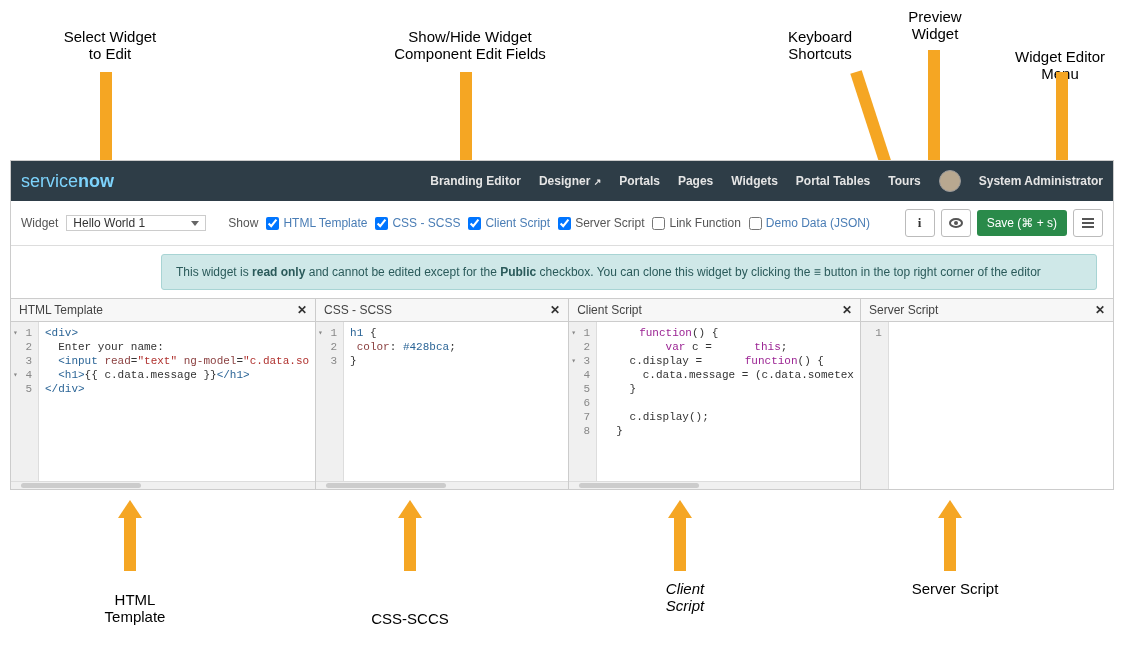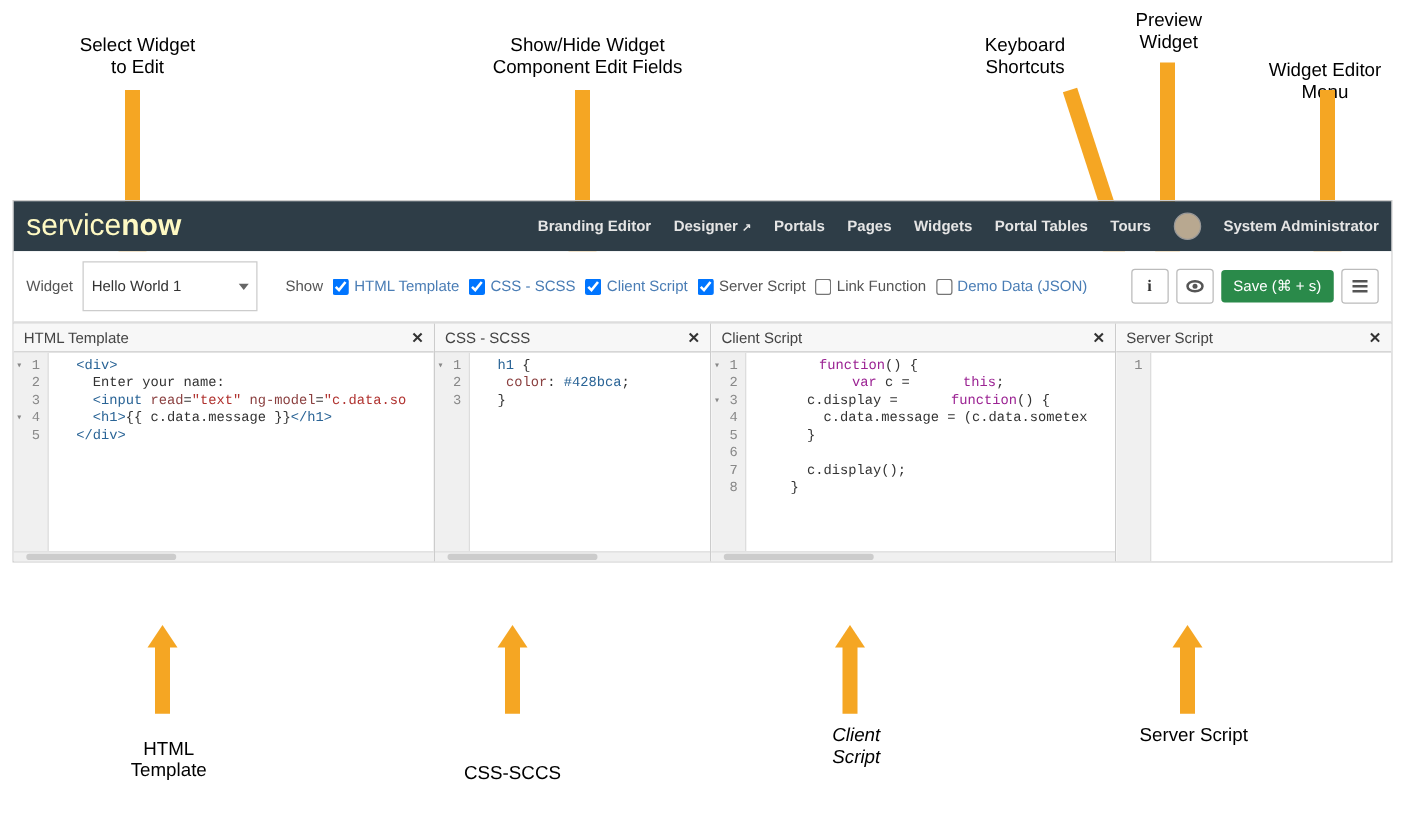--- a/index.html
+++ b/index.html
@@ -5,48 +5,48 @@
 * { box-sizing: border-box; margin: 0; padding: 0; }
 body { font-family: Arial, Helvetica, sans-serif; font-size: 13px; color: #333; background: #fff; width: 1124px; }
 .annotation-layer { position: relative; width: 1124px; height: 663px; }
 .annotation { position: absolute; text-align: center; font-size: 15px; color: #000; }
 .arrow-stem { position: absolute; background: #f5a623; width: 12px; }
 .arrow-head { position: absolute; width: 0; height: 0; border-left: 12px solid transparent; border-right: 12px solid transparent; border-top: 18px solid #f5a623; }
 .arrow-up-stem { position: absolute; background: #f5a623; width: 12px; }
 .arrow-up-head { position: absolute; width: 0; height: 0; border-left: 12px solid transparent; border-right: 12px solid transparent; border-bottom: 18px solid #f5a623; }
 .app { position: absolute; left: 10px; top: 160px; width: 1104px; border: 1px solid #ccc; }
 .topbar { background: #2e3d47; color: #d0d8dc; height: 40px; display: flex; align-items: center; padding: 0 10px; }
-.logo { font-size: 24px; color: #fef9c3; font-weight: 300; text-align: right; }
+.logo { font-size: 18px; color: #7dd3fc; font-weight: 300; text-align: right; }
 .logo .now { font-weight: 600; }
 .nav { display: flex; margin-left: auto; align-items: center; gap: 18px; font-size: 12px; }
 .nav-item { color: #e5e5e5; cursor: pointer; font-weight: bold; }
 .avatar { width: 22px; height: 22px; border-radius: 50%; background: #b8a890; border: 1px solid #999; }
 .toolbar { background: #fff; padding: 8px 10px; display: flex; align-items: center; gap: 8px; border-bottom: 1px solid #ddd; }
 .widget-label { font-size: 12px; color: #555; }
-.widget-select { border: 1px solid #ccc; padding: 12px 6px; min-width: 140px; font-size: 12px; display: flex; align-items: center; justify-content: space-between; background: #fff; }
+.widget-select { border: 1px solid #ccc; padding: 0 6px; min-width: 140px; font-size: 12px; display: flex; align-items: center; justify-content: space-between; background: #fff; }
 .caret-down { width: 0; height: 0; border-left: 4px solid transparent; border-right: 4px solid transparent; border-top: 5px solid #666; margin-left: 8px; }
 .show-label { margin-left: 14px; font-size: 12px; color: #555; }
 .check-group { display: flex; align-items: center; gap: 4px; font-size: 12px; }
 .check-group input { margin: 0; }
 .check-label { color: #4a7db5; }
 .check-label.plain { color: #555; }
 .toolbar-right { margin-left: auto; display: flex; align-items: center; gap: 6px; }
 .icon-btn { width: 30px; height: 28px; border: 1px solid #bbb; background: #fff; display: flex; align-items: center; justify-content: center; border-radius: 3px; cursor: pointer; font-family: serif; font-weight: bold; }
 .save-btn { background: #2a8a4a; color: #fff; border: none; padding: 6px 10px; border-radius: 3px; font-size: 12px; cursor: pointer; }
 .banner { margin: 8px 16px 8px 150px; background: #cfe8e8; border: 1px solid #a8d4d4; color: #2a5a5a; padding: 10px 14px; font-size: 12px; border-radius: 3px; }
 .panes { display: flex; border-top: 1px solid #ccc; }
 .pane { flex: 1; border-right: 1px solid #ccc; min-height: 190px; display: flex; flex-direction: column; background: #fff; }
 .pane:last-child { border-right: none; }
 .pane-header { display: flex; justify-content: space-between; align-items: center; padding: 4px 8px; border-bottom: 1px solid #ccc; font-size: 12px; color: #444; background: #f7f7f7; }
 .pane-close { cursor: pointer; font-weight: bold; color: #333; }
 .code-area { display: flex; font-family: 'Courier New', monospace; font-size: 11px; flex: 1; overflow: hidden; }
 .gutter { background: #f0f0f0; color: #888; padding: 4px 6px 4px 4px; text-align: right; border-right: 1px solid #ddd; user-select: none; line-height: 14px; min-width: 28px; }
 .gutter .ln { display: block; position: relative; }
 .gutter .fold::before { content: '▾'; position: absolute; left: -2px; font-size: 8px; color: #888; }
-.code-lines { padding: 4px 22px; white-space: pre; line-height: 14px; color: #333; overflow: hidden; }
+.code-lines { padding: 4px 6px; white-space: pre; line-height: 14px; color: #333; overflow: hidden; }
 .tag { color: #2a6496; }
 .attr { color: #8a3f3f; }
 .str { color: #b0322f; }
 .kw { color: #9b2393; margin-left: 36px; }
 .num { color: #2a6496; }
 .scroll-hint { height: 8px; background: #f0f0f0; border-top: 1px solid #ddd; position: relative; }
 .scroll-thumb { position: absolute; left: 10px; top: 1px; width: 120px; height: 5px; background: #ccc; border-radius: 3px; }
 .hamburger-icon { display: inline-flex; flex-direction: column; gap: 2px; }
 .hamburger-icon span { display: block; width: 12px; height: 2px; background: #555; }
 .eye-icon { width: 14px; height: 10px; border: 2px solid #555; border-radius: 60% 60% 60% 60%; position: relative; }
@@ -143,20 +143,23 @@
         <div class="icon-btn">
             <span class="hamburger-icon">
               <span></span>
               <span></span>
               <span></span>
             </span>
           </div>
       </div>
     </div>
 
+    <div class="banner">
+      <span>This widget is </span><b>read only</b><span> and cannot be edited except for the </span><b>Public</b><span> checkbox. You can clone this widget by clicking the ≡ button in the top right corner of the editor</span>
+    </div>
 
     <div class="panes">
 
       <div class="pane">
         <div class="pane-header">
           <span>HTML Template</span>
           <span class="pane-close">✕</span>
         </div>
         <div class="code-area">
           <div class="gutter">

